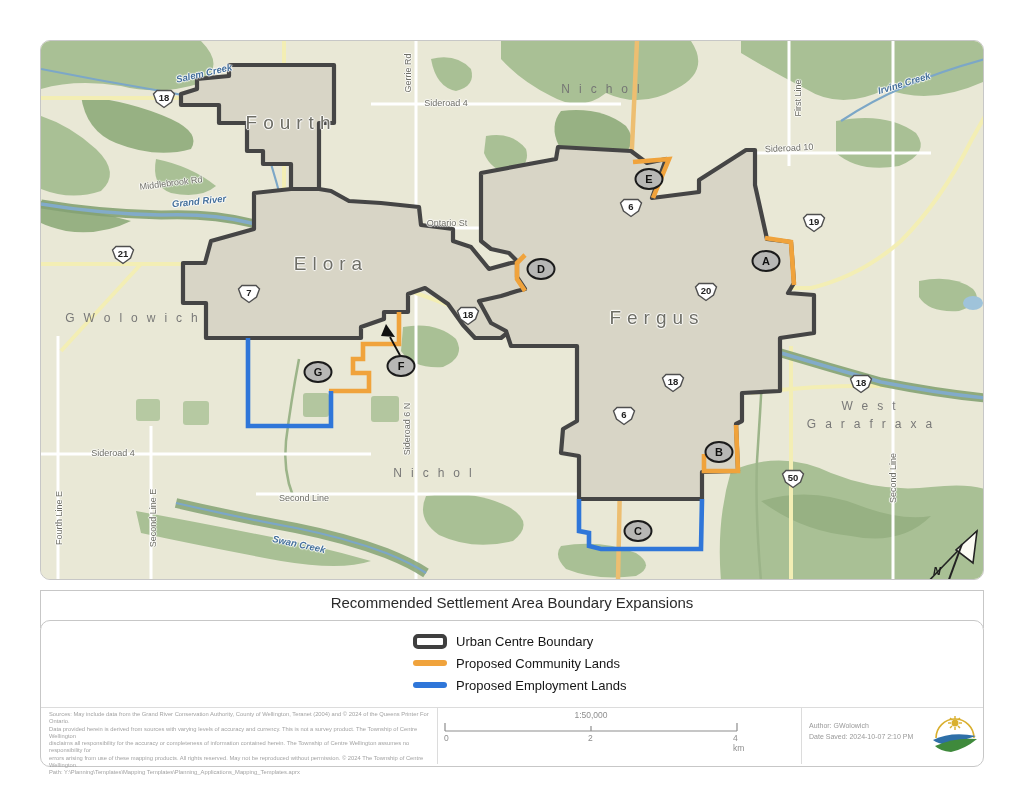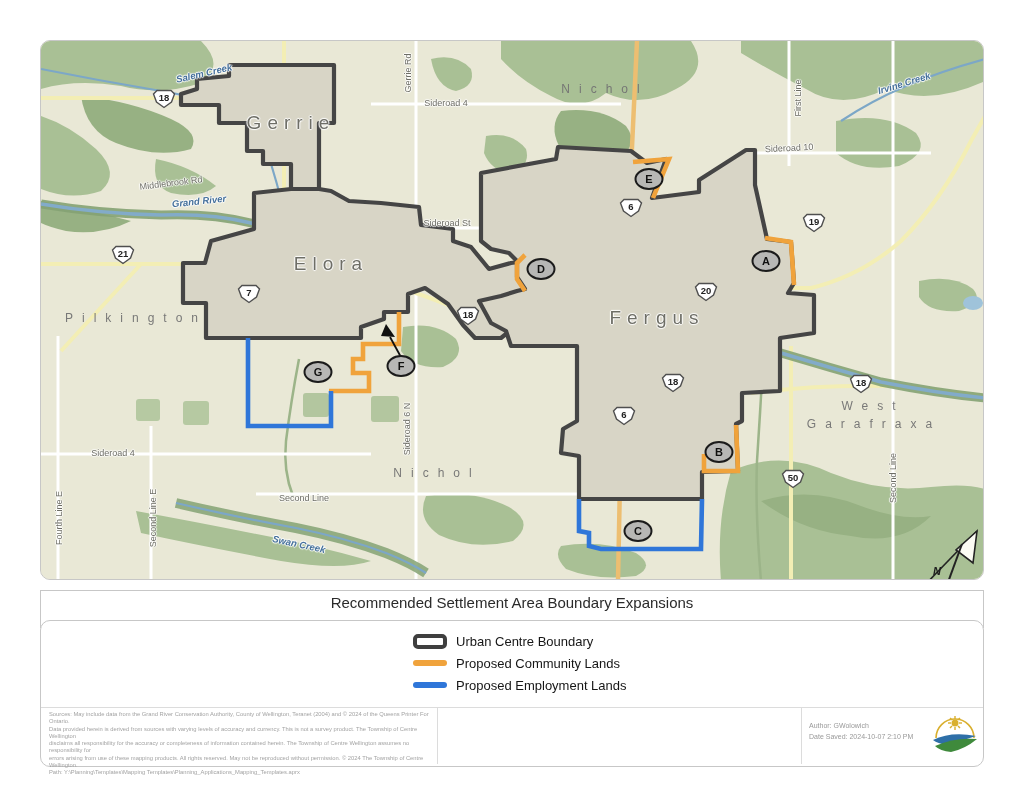--- a/index.html
+++ b/index.html
@@ -156,39 +156,39 @@
       <polygon points="345,283 354,296 340,295" fill="#111"></polygon>
     </g>
 
     <g>
       <path d="M880,548 L936,490" stroke="#232323" stroke-width="1.6" fill="none"></path>
       <polygon points="936,490 915,509 932,522" fill="#fbfbf3" stroke="#232323" stroke-width="1.6"></polygon>
       <path d="M921,503 L906,544" stroke="#232323" stroke-width="2" fill="none"></path>
     </g>
   </svg>
 
-  <span class="mlbl town halo" style="left:250px;top:82px">Gerrie</span>
+  <span class="mlbl town halo" style="left:250px;top:82px">Fourth</span>
   <span class="mlbl town halo" style="left:290px;top:223px">Elora</span>
   <span class="mlbl town halo" style="left:616px;top:277px">Fergus</span>
 
-  <span class="mlbl twp" style="left:95px;top:277px">Pilkington</span>
+  <span class="mlbl twp" style="left:95px;top:277px">GWolowich</span>
   <span class="mlbl twp" style="left:564px;top:48px">Nichol</span>
   <span class="mlbl twp" style="left:396px;top:432px">Nichol</span>
   <span class="mlbl twp" style="left:832px;top:365px">West</span>
   <span class="mlbl twp" style="left:833px;top:383px">Garafraxa</span>
 
   <span class="mlbl water halo" style="left:163px;top:32px;transform:translate(-50%,-50%) rotate(-13deg)">Salem Creek</span>
   <span class="mlbl water halo" style="left:158px;top:160px;transform:translate(-50%,-50%) rotate(-6deg)">Grand River</span>
   <span class="mlbl water halo" style="left:863px;top:42px;transform:translate(-50%,-50%) rotate(-17deg)">Irvine Creek</span>
   <span class="mlbl water halo" style="left:258px;top:503px;transform:translate(-50%,-50%) rotate(12deg)">Swan Creek</span>
 
   <span class="mlbl road halo" style="left:130px;top:142px;transform:translate(-50%,-50%) rotate(-7deg)">Middlebrook Rd</span>
   <span class="mlbl road halo" style="left:367px;top:32px;transform:translate(-50%,-50%) rotate(-90deg)">Gerrie Rd</span>
   <span class="mlbl road halo" style="left:405px;top:62px">Sideroad 4</span>
-  <span class="mlbl road halo" style="left:406px;top:182px">Sideroad St</span>
+  <span class="mlbl road halo" style="left:406px;top:182px">Ontario St</span>
   <span class="mlbl road halo" style="left:757px;top:57px;transform:translate(-50%,-50%) rotate(-90deg)">First Line</span>
   <span class="mlbl road halo" style="left:748px;top:107px;transform:translate(-50%,-50%) rotate(-3deg)">Sideroad 10</span>
   <span class="mlbl road halo" style="left:366px;top:388px;transform:translate(-50%,-50%) rotate(-90deg)">Sideroad 6 N</span>
   <span class="mlbl road halo" style="left:263px;top:457px">Second Line</span>
   <span class="mlbl road halo" style="left:72px;top:412px">Sideroad 4</span>
   <span class="mlbl road halo" style="left:18px;top:477px;transform:translate(-50%,-50%) rotate(-90deg)">Fourth Line E</span>
   <span class="mlbl road halo" style="left:112px;top:477px;transform:translate(-50%,-50%) rotate(-90deg)">Second Line E</span>
   <span class="mlbl road halo" style="left:852px;top:437px;transform:translate(-50%,-50%) rotate(-90deg)">Second Line</span>
 
   <div class="shield" style="left:123px;top:58px">
@@ -293,20 +293,31 @@
   <div class="vdiv" style="left:760px"></div>
 
   <div id="sources">
     <div>Sources: May include data from the Grand River Conservation Authority, County of Wellington, Teranet (2004) and © 2024 of the Queens Printer For Ontario.</div>
     <div>Data provided herein is derived from sources with varying levels of accuracy and currency. This is not a survey product. The Township of Centre Wellington</div>
     <div>disclaims all responsibility for the accuracy or completeness of information contained herein. The Township of Centre Wellington assumes no responsibility for</div>
     <div>errors arising from use of these mapping products. All rights reserved. May not be reproduced without permission. © 2024 The Township of Centre Wellington.</div>
     <div>Path: Y:\Planning\Templates\Mapping Templates\Planning_Applications_Mapping_Templates.aprx</div>
   </div>
 
+  <div id="scalebox">
+    <span class="ratio">1:50,000</span>
+    <svg width="300" height="12" viewBox="0 0 300 12">
+      <path d="M1,2 V10 M1,10 H293 M147,10 V5 M293,2 V10" stroke="#8e8e8e" stroke-width="1.2" fill="none"></path>
+    </svg>
+    <div class="scale-nums">
+      <span style="left:0">0</span>
+      <span style="left:144px">2</span>
+      <span style="left:289px">4 km</span>
+    </div>
+  </div>
 
   <div id="authorbox">
     <div>Author: GWolowich</div>
     <div>Date Saved: 2024-10-07 2:10 PM</div>
   </div>
 
   <svg id="logo" viewBox="0 0 50 46">
     <path d="M7,27 A19,19 0 1 1 45,27" fill="none" stroke="#d9af2e" stroke-width="1.6"></path>
     <circle cx="26" cy="12" r="3.5" fill="#d9af2e"></circle>
     <g stroke="#d9af2e" stroke-width="1.4">

